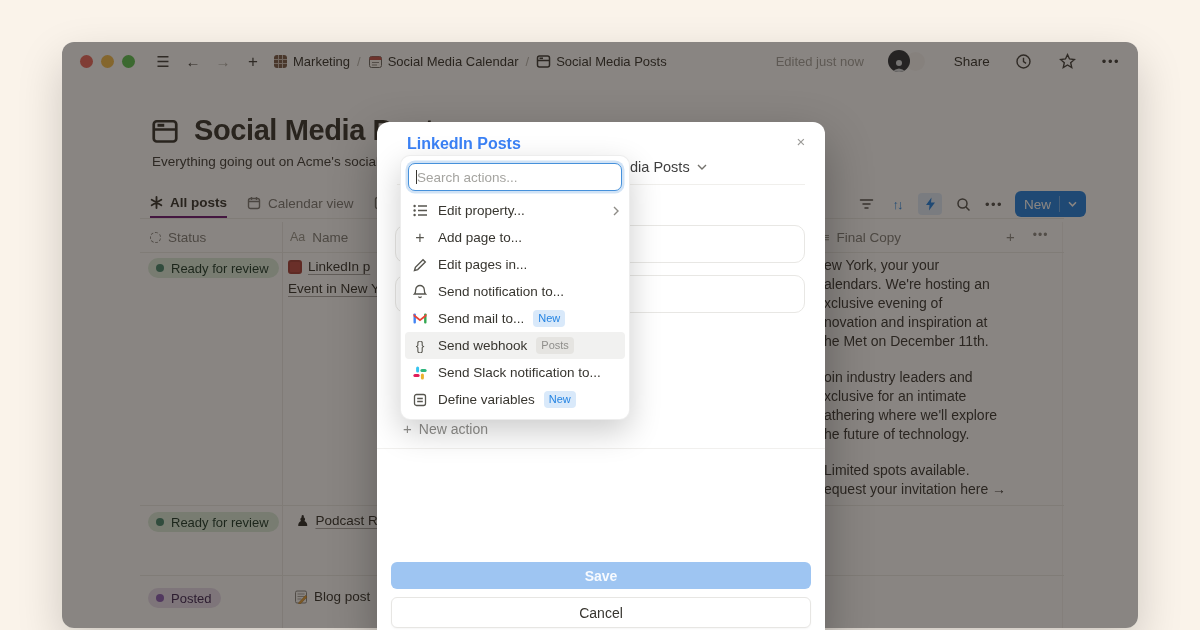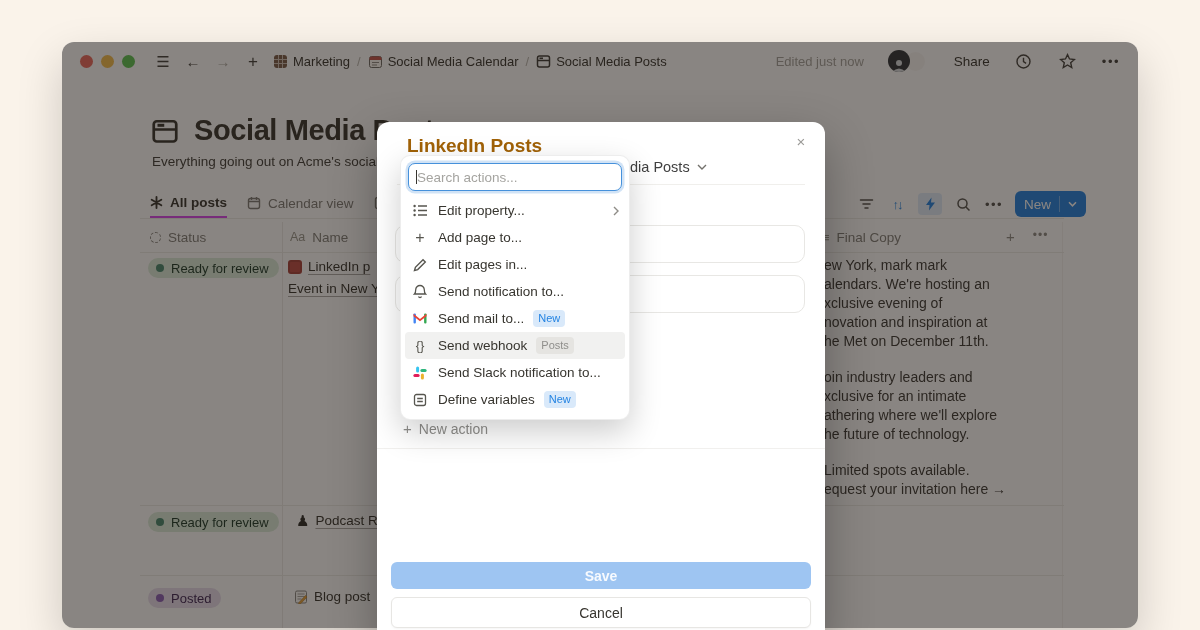--- a/index.html
+++ b/index.html
@@ -34,21 +34,21 @@
   .dots3 { font-size:13px; letter-spacing:1.5px; color:#44423E; }
 
   
   .page-title-row { position:absolute; left:88px; top:72px; display:flex; align-items:center; gap:14px; }
   .page-title { font-size:29px; font-weight:700; color:#37352F; letter-spacing:-0.4px; white-space:nowrap; }
   .page-subtitle { position:absolute; left:90px; top:112px; font-size:13.5px; color:#42403B; white-space:nowrap; }
 
   
   .tabs { position:absolute; left:88px; top:146px; height:30px; display:flex; align-items:center; gap:20px; }
   .tab { display:flex; align-items:center; gap:7px; font-size:13.5px; color:#7E7C77; height:30px; }
-  .tab.active { color:#37352F; font-weight:600; border-bottom:2px solid #d946ef; }
+  .tab.active { color:#37352F; font-weight:600; border-bottom:2px solid #701a75; }
   .hdiv { position:absolute; left:78px; width:924px; height:1px; background:#EDECE9; }
   .vdiv { position:absolute; width:1px; background:#ECEBE8; }
 
   
   .view-toolbar { position:absolute; top:148px; left:794px; height:28px; display:flex; align-items:center; gap:11px; }
   .vt-ico { display:flex; align-items:center; justify-content:center; width:20px; height:20px; color:#54524E; }
   .sort-glyph { color:#2383E2; font-size:13px; font-weight:700; letter-spacing:-2px; }
   .zap-pill { width:24px; height:22px; border-radius:4px; background:rgba(35,131,226,0.14);
               display:flex; align-items:center; justify-content:center; }
   .new-btn { height:26px; background:#2383E2; border-radius:6px; display:flex; align-items:center;
@@ -75,21 +75,21 @@
   .pawn { font-size:15px; color:#2B2A27; line-height:1; }
 
   .final-copy { position:absolute; left:762px; top:214px; width:250px; font-size:14px;
                 line-height:19px; color:#3B3935; }
   .fc-line { height:19px; white-space:nowrap; }
   .fc-gap { height:17px; }
 
   
   .modal { position:absolute; left:377px; top:122px; width:448px; height:520px; background:#FFFFFF;
            border-radius:12px; z-index:30; box-shadow:0 18px 48px rgba(0,0,0,0.30); }
-  .modal-title { position:absolute; left:30px; top:13px; font-size:19px; font-weight:700; color:#a16207; }
+  .modal-title { position:absolute; left:30px; top:13px; font-size:16px; font-weight:700; color:#3b82f6; }
   .modal-close { position:absolute; right:13px; top:8px; width:22px; height:22px; border-radius:50%;
                  display:flex; align-items:center; justify-content:center; color:#9B9A97; font-size:15px; }
   .trigger-frag { position:absolute; left:253px; top:37px; display:flex; align-items:center; gap:7px;
                   font-size:14.5px; font-weight:500; color:#404040; }
   .m-div1 { position:absolute; top:62px; left:20px; right:20px; height:1px; background:#F0EFEC; }
   .m-card { position:absolute; left:18px; width:410px; height:38px; border:1px solid #E8E7E4; border-radius:10px; }
   .m-newaction { position:absolute; left:26px; top:298px; display:flex; align-items:center; gap:7px;
                  font-size:14px; color:#8F8E8B; }
   .m-div2 { position:absolute; top:326px; left:0; right:0; height:1px; background:#F1F0EE; }
   .btn-save { position:absolute; left:14px; right:14px; top:440px; height:27px; background:#9EC5F2;
@@ -298,21 +298,21 @@
     </div>
     <div class="cell-name" style="left:226px; top:217px;">
       <span class="li-icon"></span>
       <span class="ulink">LinkedIn p</span>
     </div>
     <div class="cell-name" style="left:226px; top:239px;">
       <span class="ulink">Event in New Y</span>
     </div>
 
     <div class="final-copy">
-      <div class="fc-line">ew York, mark mark</div>
+      <div class="fc-line">ew York, your your</div>
       <div class="fc-line">alendars. We're hosting an</div>
       <div class="fc-line">xclusive evening of</div>
       <div class="fc-line">novation and inspiration at</div>
       <div class="fc-line">he Met on December 11th.</div>
       <div class="fc-gap"></div>
       <div class="fc-line">oin industry leaders and</div>
       <div class="fc-line">xclusive for an intimate</div>
       <div class="fc-line">athering where we'll explore</div>
       <div class="fc-line">he future of technology.</div>
       <div class="fc-gap"></div>

